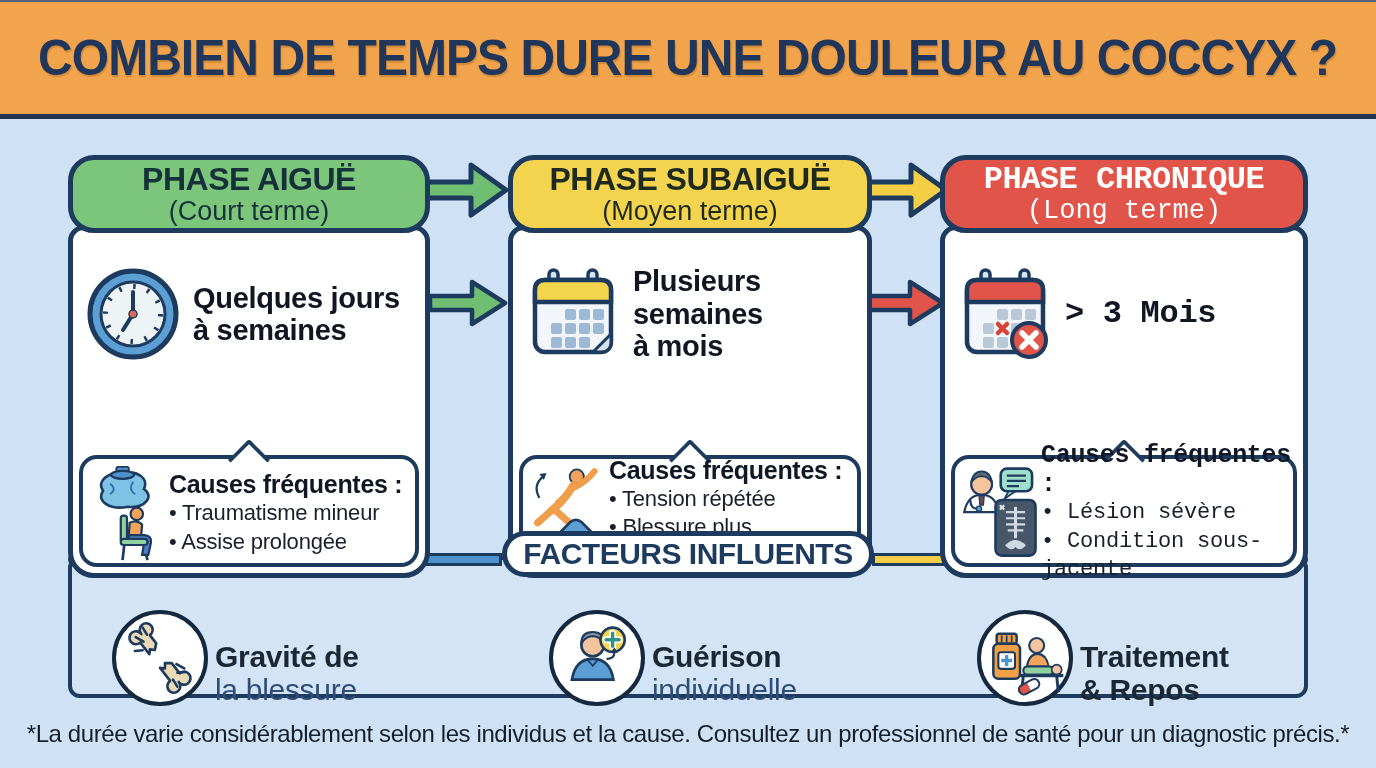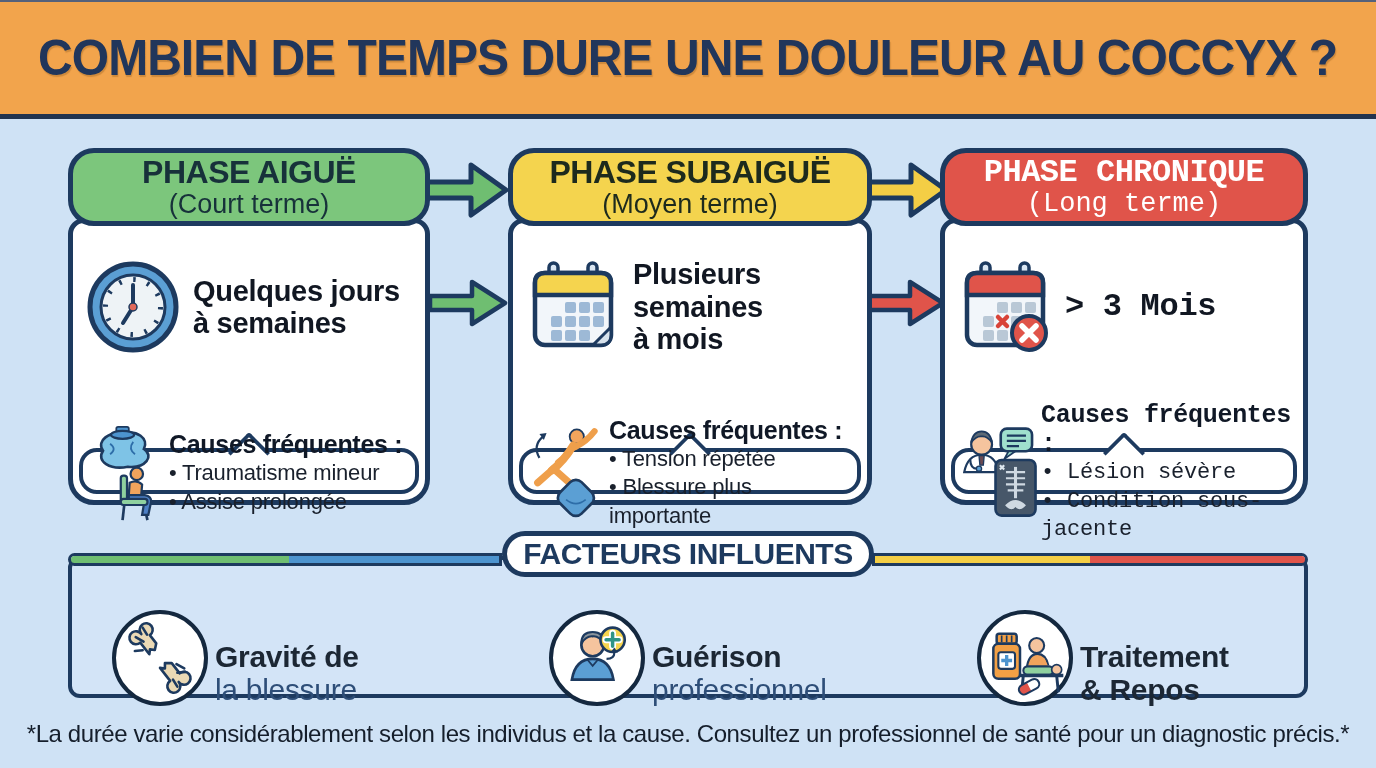--- a/index.html
+++ b/index.html
@@ -7,21 +7,21 @@
   #stage{position:relative;width:1376px;height:768px;background:#cfe2f5;overflow:hidden;}
 
   
   #banner{position:absolute;left:0;top:0;width:1376px;height:112px;background:#f2a44c;
     border-top:2px solid #55617a;border-bottom:5px solid #22344f;
     display:flex;align-items:center;justify-content:center;}
   #banner h1{margin:0;font-size:50px;font-weight:800;color:#21365b;letter-spacing:-1px;
     transform:scaleX(.96);white-space:nowrap;text-shadow:1px 2px 1px rgba(100,60,10,.25);}
 
   
-  .phase-card{position:absolute;top:148px;height:357px;}
+  .phase-card{position:absolute;top:155px;height:423px;}
   #card-1{left:68px;width:362px;}
   #card-2{left:508px;width:364px;}
   #card-3{left:940px;width:368px;font-family:Liberation Mono, monospace;}
 
   .phase-header{position:absolute;top:0;left:0;right:0;height:78px;box-sizing:border-box;
     border:5px solid #1d3a5f;border-radius:26px;display:flex;flex-direction:column;
     align-items:center;justify-content:center;z-index:3;line-height:1.06;}
   .phase-name{font-weight:700;font-size:32px;letter-spacing:-.5px;}
   .phase-term{font-size:27px;font-weight:400;}
 
@@ -296,21 +296,21 @@
           <path d="M34,47 l6,7 6,-7" fill="none" stroke="#1d3a5f" stroke-width="2"></path>
           <circle cx="63" cy="24" r="14" fill="#f5d44e" stroke="#1d3a5f" stroke-width="3"></circle>
           <path d="M63,16.5 V31.5 M55.5,24 H70.5" stroke="#ffffff" stroke-width="8" stroke-linecap="round"></path>
           <path d="M63,16.5 V31.5 M55.5,24 H70.5" stroke="#2f9486" stroke-width="4" stroke-linecap="round"></path>
           <path d="M56,46 q9,0 9,-7" fill="none" stroke="#1d3a5f" stroke-width="2.5"></path>
           <path d="M61,38 l4,-5 4,6 z" fill="#1d3a5f"></path>
         </svg>
       </div>
       <div class="factor-text">
         <div class="f-line1">Guérison</div>
-        <div class="f-line2">professionnel</div>
+        <div class="f-line2">individuelle</div>
       </div>
     </div>
 
     <div class="factor" id="factor-3">
       <div class="factor-circle">
         <svg width="80" height="76" viewBox="0 0 96 90">
           <circle cx="62" cy="30" r="9" fill="#f5c49e" stroke="#1d3a5f" stroke-width="2.5"></circle>
           <path d="M50,58 Q52,40 63,40 Q73,40 76,54" fill="#f2a45c" stroke="#1d3a5f" stroke-width="2.5"></path>
           <path d="M58,48 l6,10 M70,48 l4,9" stroke="#f2a45c" stroke-width="5" stroke-linecap="round"></path>
           <rect x="46" y="55" width="36" height="10" rx="5" fill="#8fd19f" stroke="#1d3a5f" stroke-width="2.5"></rect>

